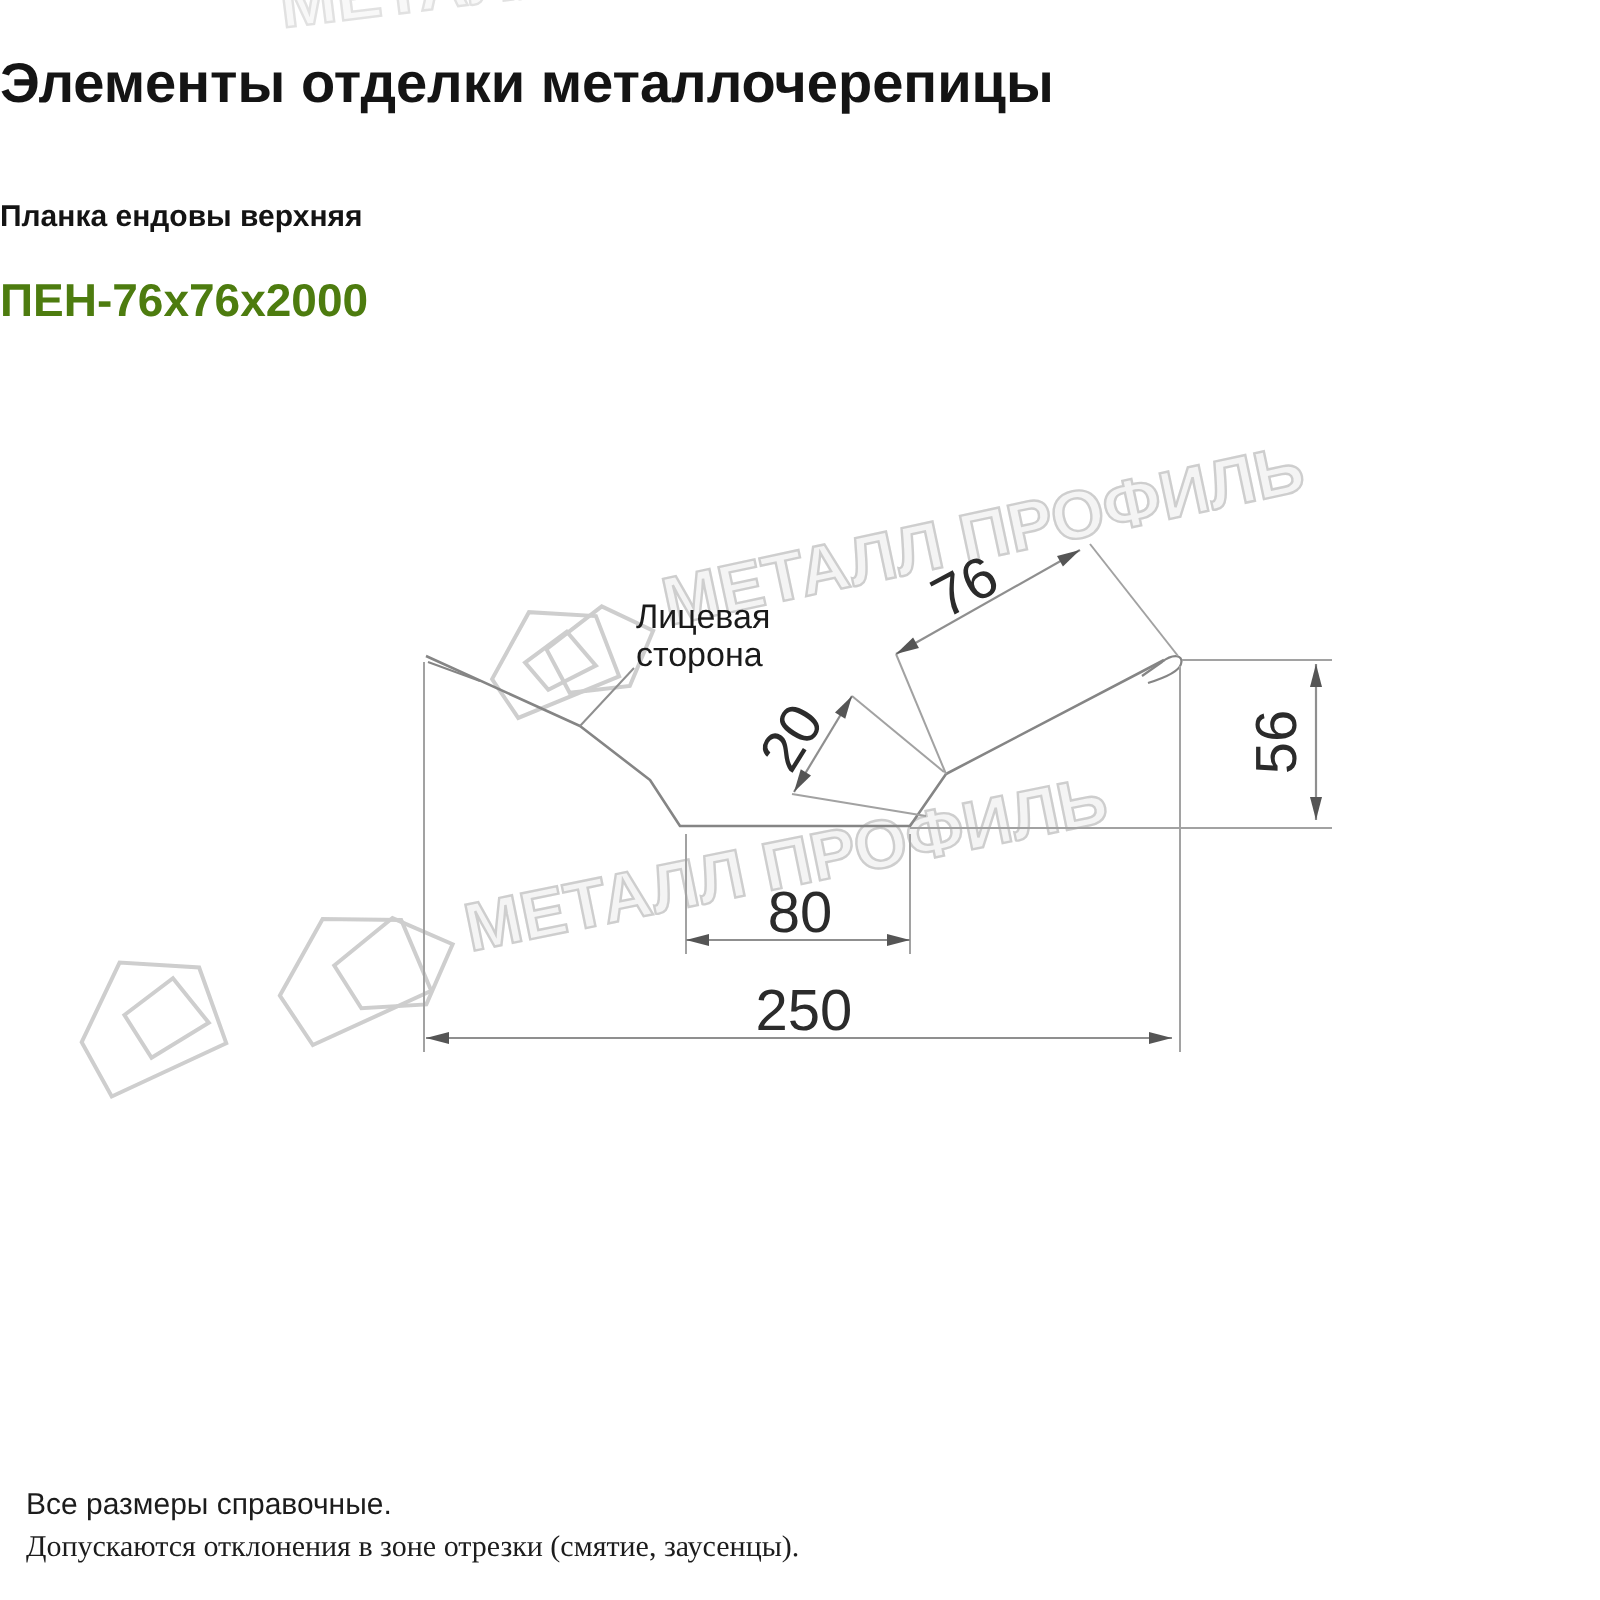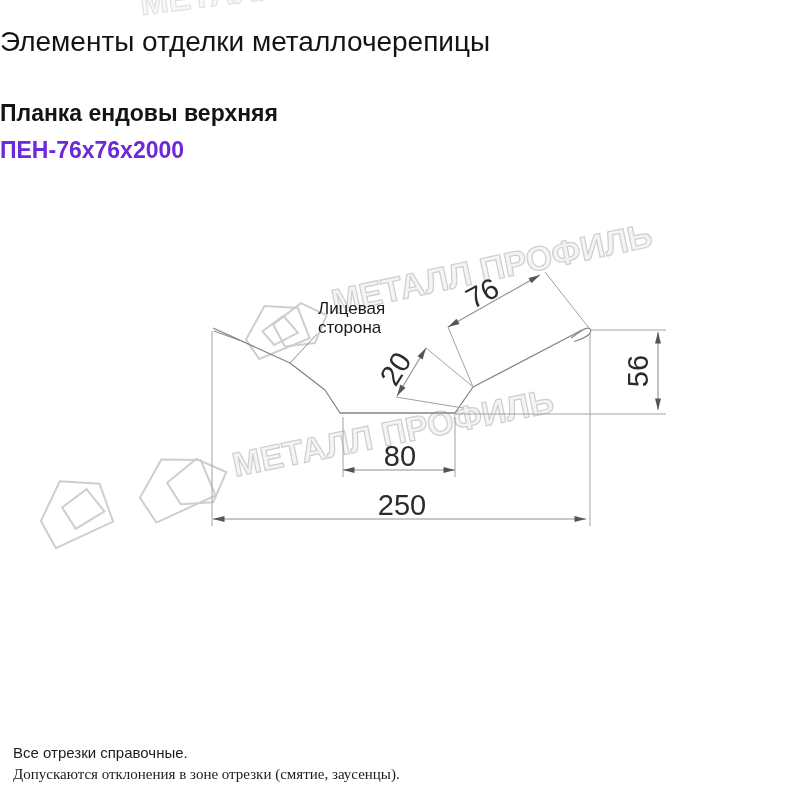--- a/index.html
+++ b/index.html
@@ -1,20 +1,20 @@
 <!DOCTYPE html>
 <html><head>
 <meta charset="utf-8">
 <style>
   html,body{margin:0;padding:0;background:#ffffff;}
   body{width:800px;height:800px;position:relative;overflow:hidden;
        font-family:"Liberation Sans", sans-serif;}
-  .t1{position:absolute;left:0;top:26px;width:800px;font-size:28px;font-weight:normal;color:#141414;}
-  .t2{position:absolute;left:0;top:100px;width:800px;font-size:23px;font-weight:bold;color:#141414;}
-  .t3{position:absolute;left:0;top:137px;width:800px;font-size:23px;font-weight:bold;color:#6d28d9;}
+  .t1{position:absolute;left:0;top:26px;width:800px;font-size:28px;font-weight:bold;color:#141414;}
+  .t2{position:absolute;left:0;top:100px;width:800px;font-size:15px;font-weight:bold;color:#141414;}
+  .t3{position:absolute;left:0;top:137px;width:800px;font-size:23px;font-weight:bold;color:#4d7c0f;}
   .footer-line{position:absolute;left:13px;font-size:15px;color:#1c1c1c;z-index:3;white-space:nowrap;}
   .f1{top:744px;}
   .f2{top:766px;font-family:Liberation Serif, serif;}
   
   .wm-row{position:absolute;z-index:1;}
   .wm-text{position:absolute;white-space:nowrap;font-weight:bold;font-size:34px;
      letter-spacing:0px;color:#f3f3f3;-webkit-text-stroke:1.2px #c9c9c9;
      transform-origin:left center;opacity:0.9;}
   .wm-logo{position:absolute;transform-origin:center center;opacity:0.9;}
   svg.draw{position:absolute;left:0;top:0;z-index:2;}
@@ -98,14 +98,14 @@
   <text class="dim-text" transform="translate(487,302) rotate(-28)" text-anchor="middle">76</text>
   <text class="dim-text" transform="translate(404,374) rotate(-58)" text-anchor="middle">20</text>
   <text class="dim-text" transform="translate(648,371) rotate(-90)" text-anchor="middle">56</text>
   <text class="dim-text" x="400" y="466" text-anchor="middle">80</text>
   <text class="dim-text" x="402" y="515" text-anchor="middle">250</text>
 
   <text class="face-text" x="318" y="314">Лицевая</text>
   <text class="face-text" x="318" y="333">сторона</text>
 </svg>
 
-<div class="footer-line f1">Все отрезки справочные.</div>
+<div class="footer-line f1">Все размеры справочные.</div>
 <div class="footer-line f2">Допускаются отклонения в зоне отрезки (смятие, заусенцы).</div>
 
 </body></html>

